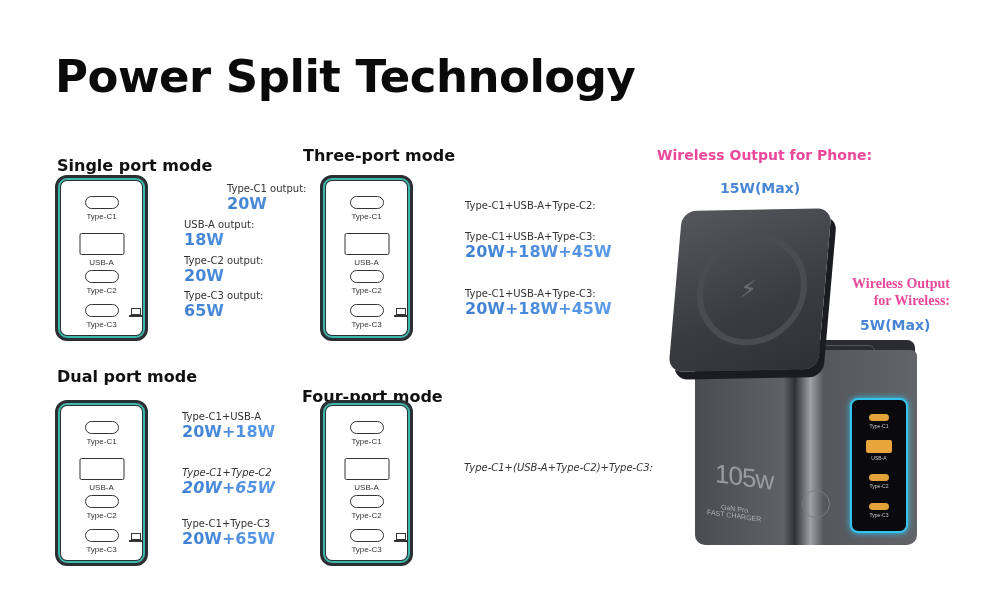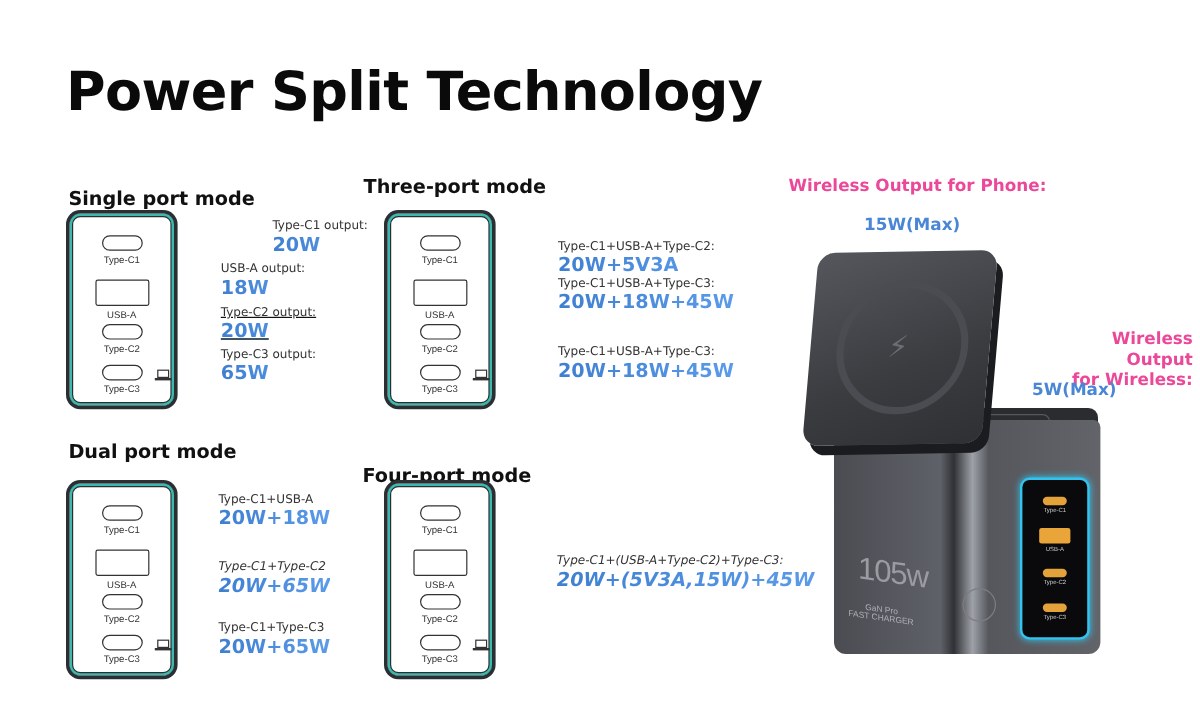--- a/index.html
+++ b/index.html
@@ -90,21 +90,21 @@
     </div>
 </div>
 <div class="info" style="left:184px; top:183px;margin-left:43px;">
     <div class="lbl">Type-C1 output:</div>
     <div class="val">20W</div>
   </div>
 <div class="info" style="left:184px; top:219px;">
     <div class="lbl">USB-A output:</div>
     <div class="val">18W</div>
   </div>
-<div class="info" style="left:184px; top:255px;text-decoration:underline;">
+<div class="info" style="left:184px; top:255px;">
     <div class="lbl">Type-C2 output:</div>
     <div class="val">20W</div>
   </div>
 <div class="info" style="left:184px; top:290px;">
     <div class="lbl">Type-C3 output:</div>
     <div class="val">65W</div>
   </div>
 
 <div class="mode-heading" style="left:303px; top:146px;">Three-port mode</div>
 <div class="card" style="left:320px; top:175px;">
@@ -124,21 +124,20 @@
       <div class="port-c"></div>
       <div class="port-label">Type-C3</div>
     </div>
   <div class="laptop" style="top:130px;">
       <div class="scr"></div>
       <div class="base"></div>
     </div>
 </div>
 <div class="info" style="left:465px; top:188px;margin-top:12px;">
     <div class="lbl">Type-C1+USB-A+Type-C2:</div>
-    <div class="val">20W+5V3A</div>
   </div>
 <div class="info" style="left:465px; top:231px;">
     <div class="lbl">Type-C1+USB-A+Type-C3:</div>
     <div class="val">20W+18W+45W</div>
   </div>
 <div class="info" style="left:465px; top:288px;">
     <div class="lbl">Type-C1+USB-A+Type-C3:</div>
     <div class="val">20W+18W+45W</div>
   </div>
 
@@ -196,26 +195,25 @@
       <div class="port-c"></div>
       <div class="port-label">Type-C3</div>
     </div>
   <div class="laptop" style="top:130px;">
       <div class="scr"></div>
       <div class="base"></div>
     </div>
 </div>
 <div class="info" style="left:464px; top:462px;font-style:italic;">
     <div class="lbl">Type-C1+(USB-A+Type-C2)+Type-C3:</div>
-    <div class="val">20W+(5V3A,15W)+45W</div>
   </div>
 
 <div class="wl-head" style="left:657px; top:147px;">Wireless Output for Phone:</div>
 <div class="wl-val" style="left:720px; top:180px;">15W(Max)</div>
-<div class="wl-head" style="left:868px; top:275px; width:126px;">
+<div class="wl-head" style="left:824px; top:275px; width:126px;font-family:Liberation Serif, serif;">
   <div>Wireless Output</div>
   <div>for Wireless:</div>
 </div>
 <div class="wl-val" style="left:860px; top:317px;">5W(Max)</div>
 
 <div class="product">
   <div class="cube-top"></div>
   <div class="cube-top-inset"></div>
   <div class="cube-body"></div>
   <div class="lid">

